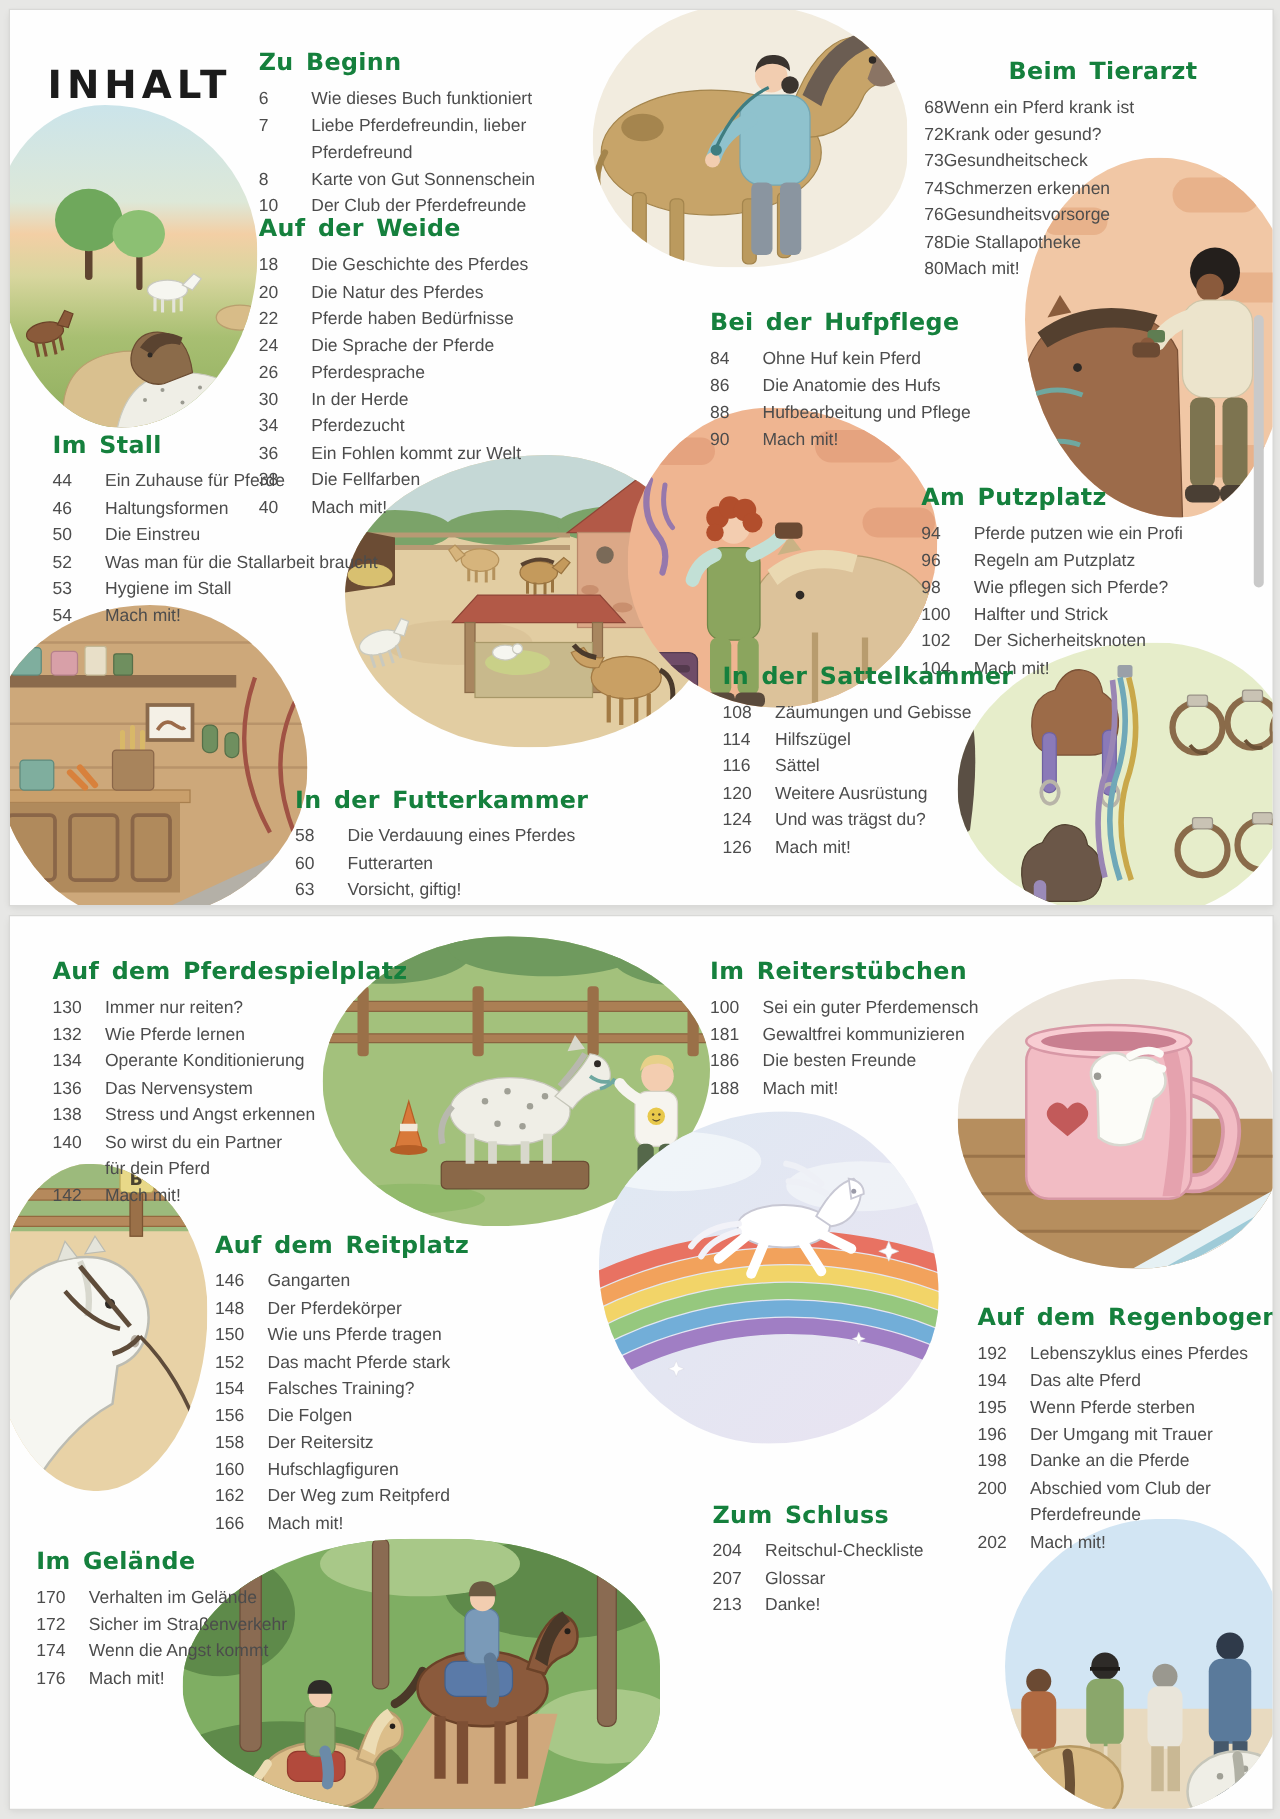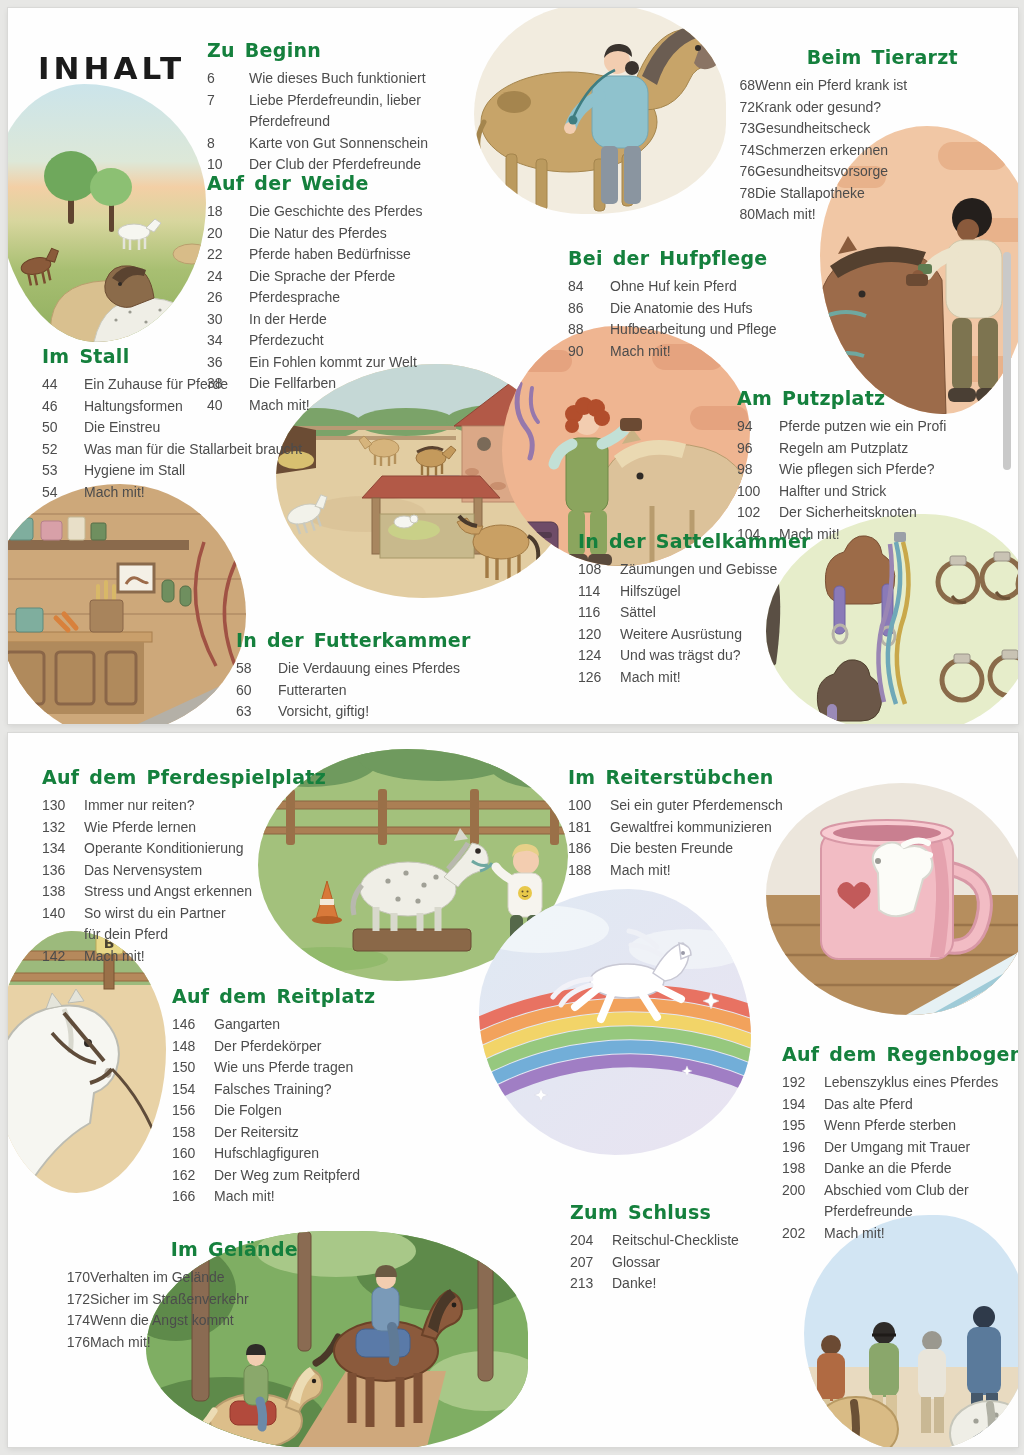--- a/index.html
+++ b/index.html
@@ -804,20 +804,24 @@
       </div>
       <div class="row">
         <span class="num">148</span>
         <span class="lbl">Der Pferdekörper</span>
       </div>
       <div class="row">
         <span class="num">150</span>
         <span class="lbl">Wie uns Pferde tragen</span>
       </div>
       <div class="row">
+        <span class="num">152</span>
+        <span class="lbl">Das macht Pferde stark</span>
+      </div>
+      <div class="row">
         <span class="num">154</span>
         <span class="lbl">Falsches Training?</span>
       </div>
       <div class="row">
         <span class="num">156</span>
         <span class="lbl">Die Folgen</span>
       </div>
       <div class="row">
         <span class="num">158</span>
         <span class="lbl">Der Reitersitz</span>
@@ -875,21 +879,21 @@
       </div>
       <div class="row">
         <span class="num">207</span>
         <span class="lbl">Glossar</span>
       </div>
       <div class="row">
         <span class="num">213</span>
         <span class="lbl">Danke!</span>
       </div>
     </div>
-  <div class="toc-section" style="left:40px;top:505px;width:250px;text-align:right;">
+  <div class="toc-section" style="left:21px;top:505px;width:250px;">
       <div class="sec-title">Im Gelände</div>
       <div class="row">
         <span class="num">170</span>
         <span class="lbl">Verhalten im Gelände</span>
       </div>
       <div class="row">
         <span class="num">172</span>
         <span class="lbl">Sicher im Straßenverkehr</span>
       </div>
       <div class="row">

